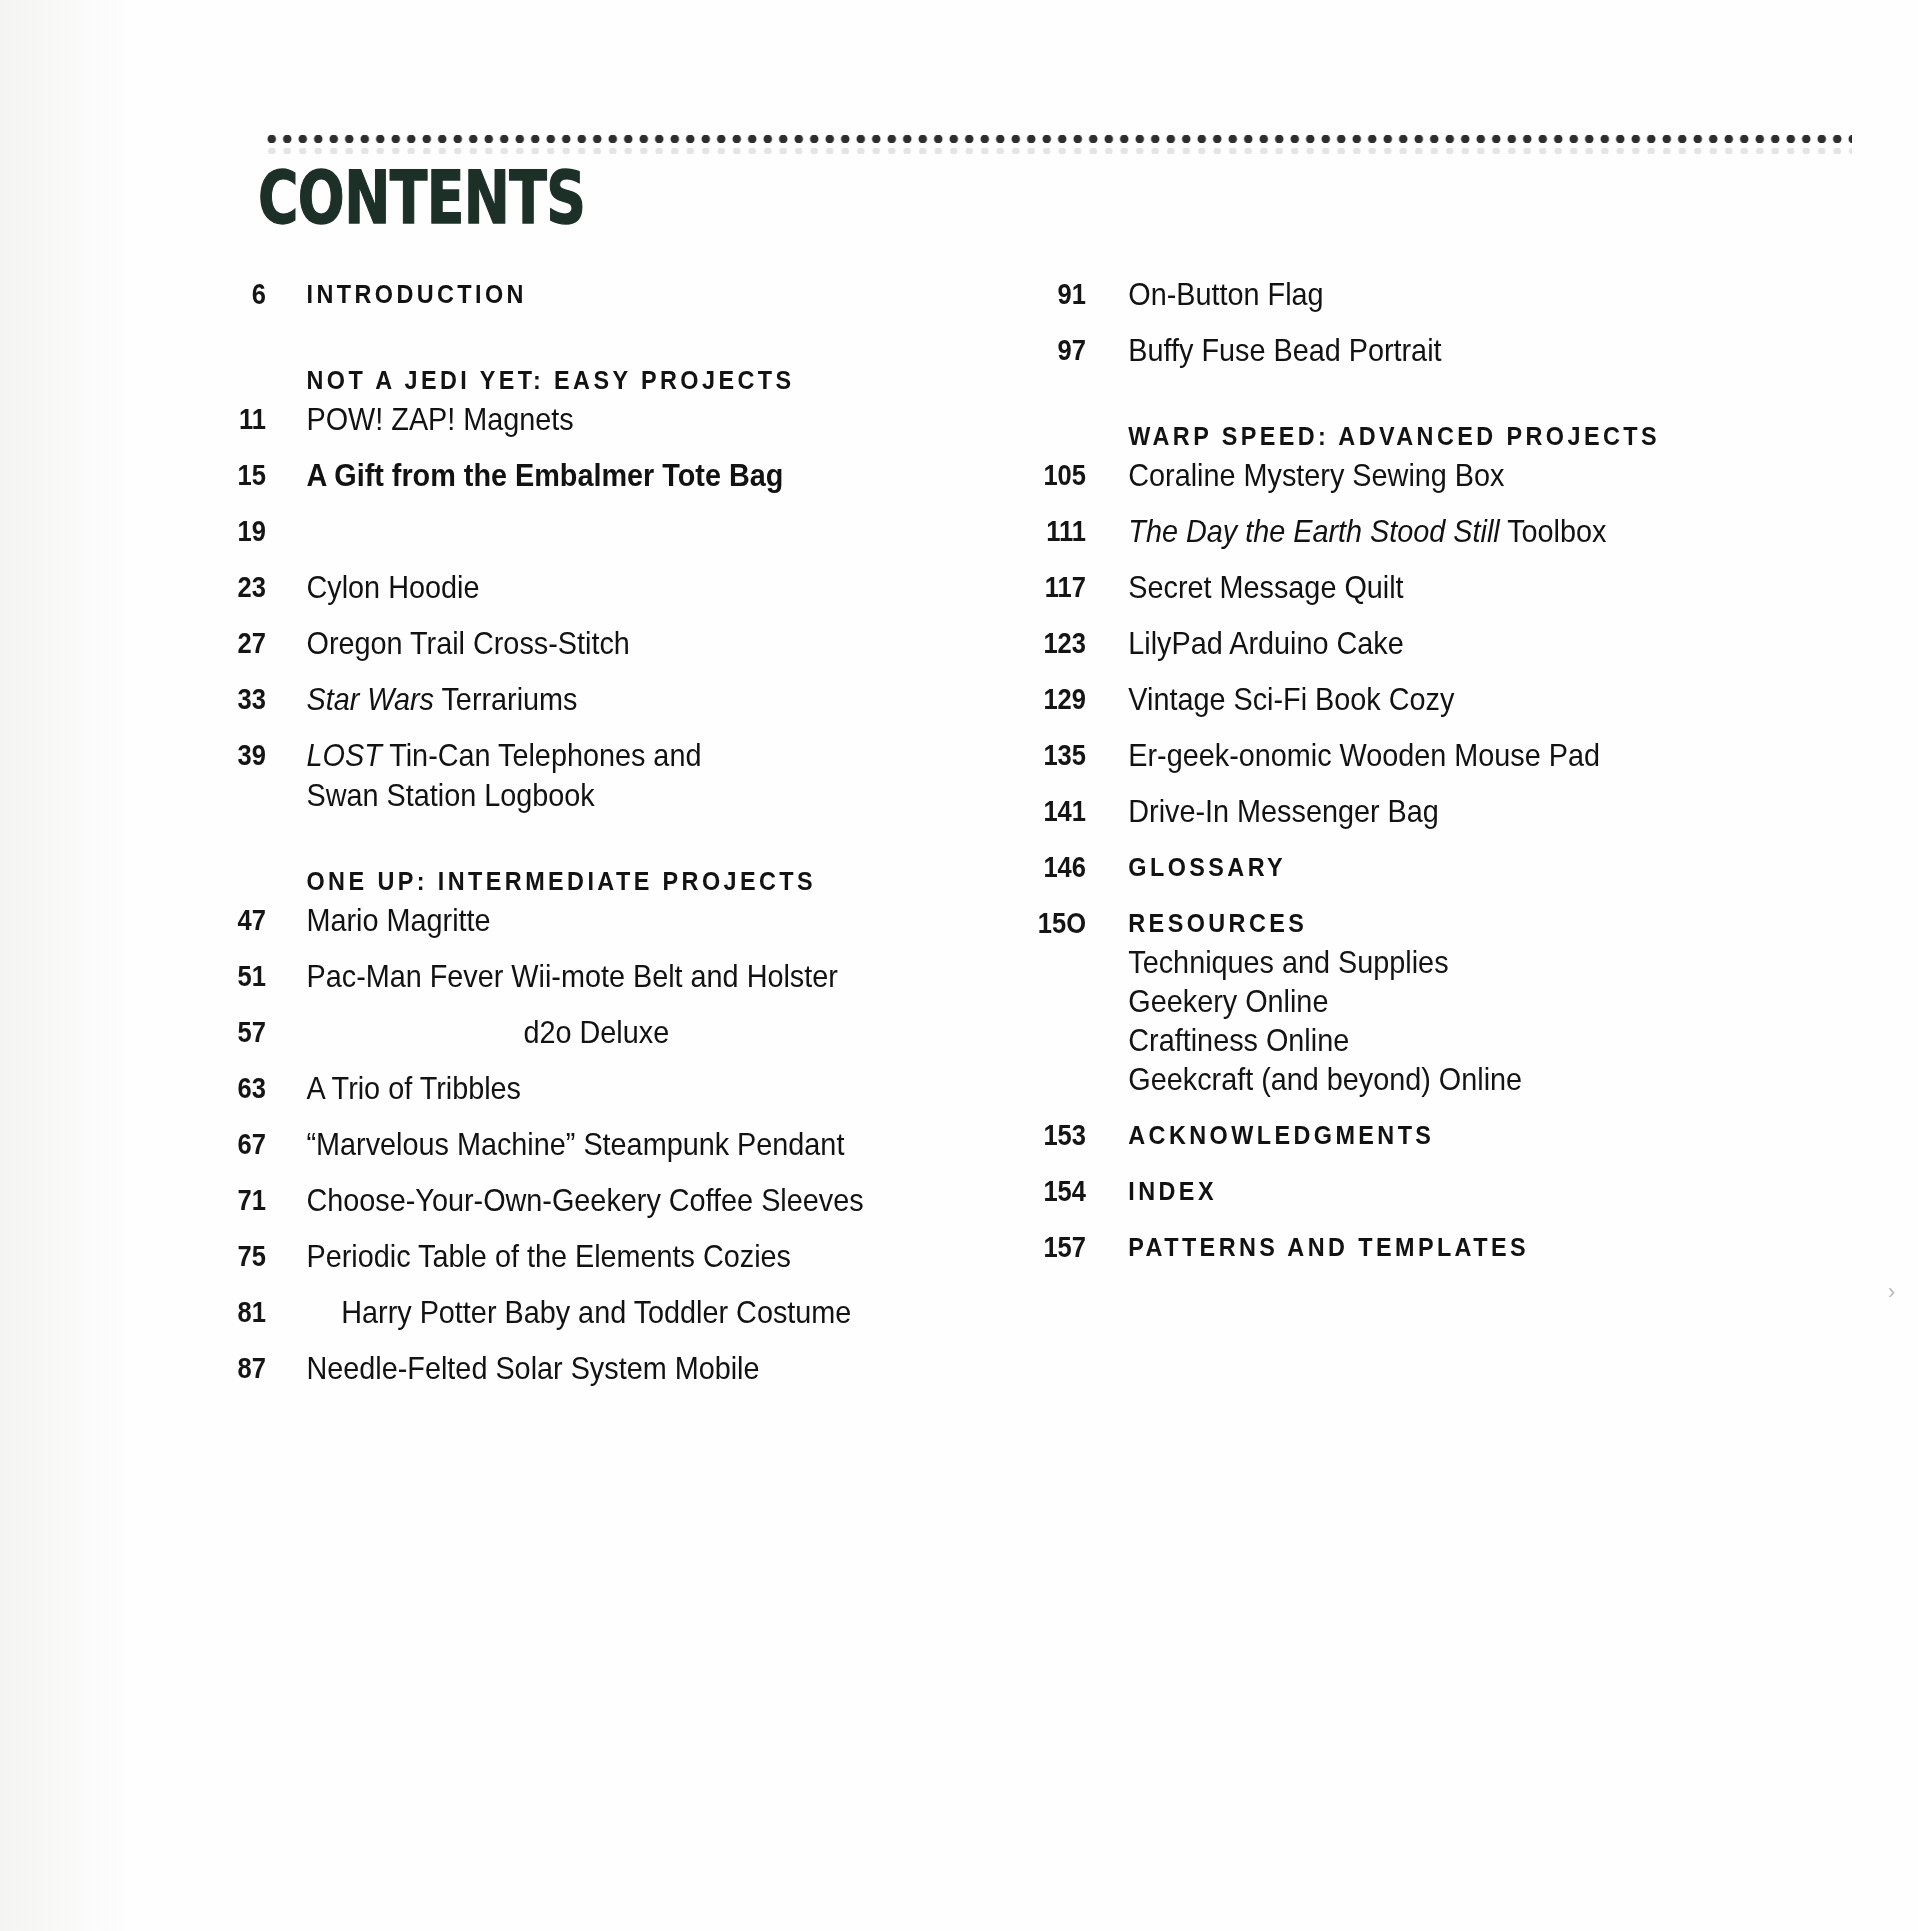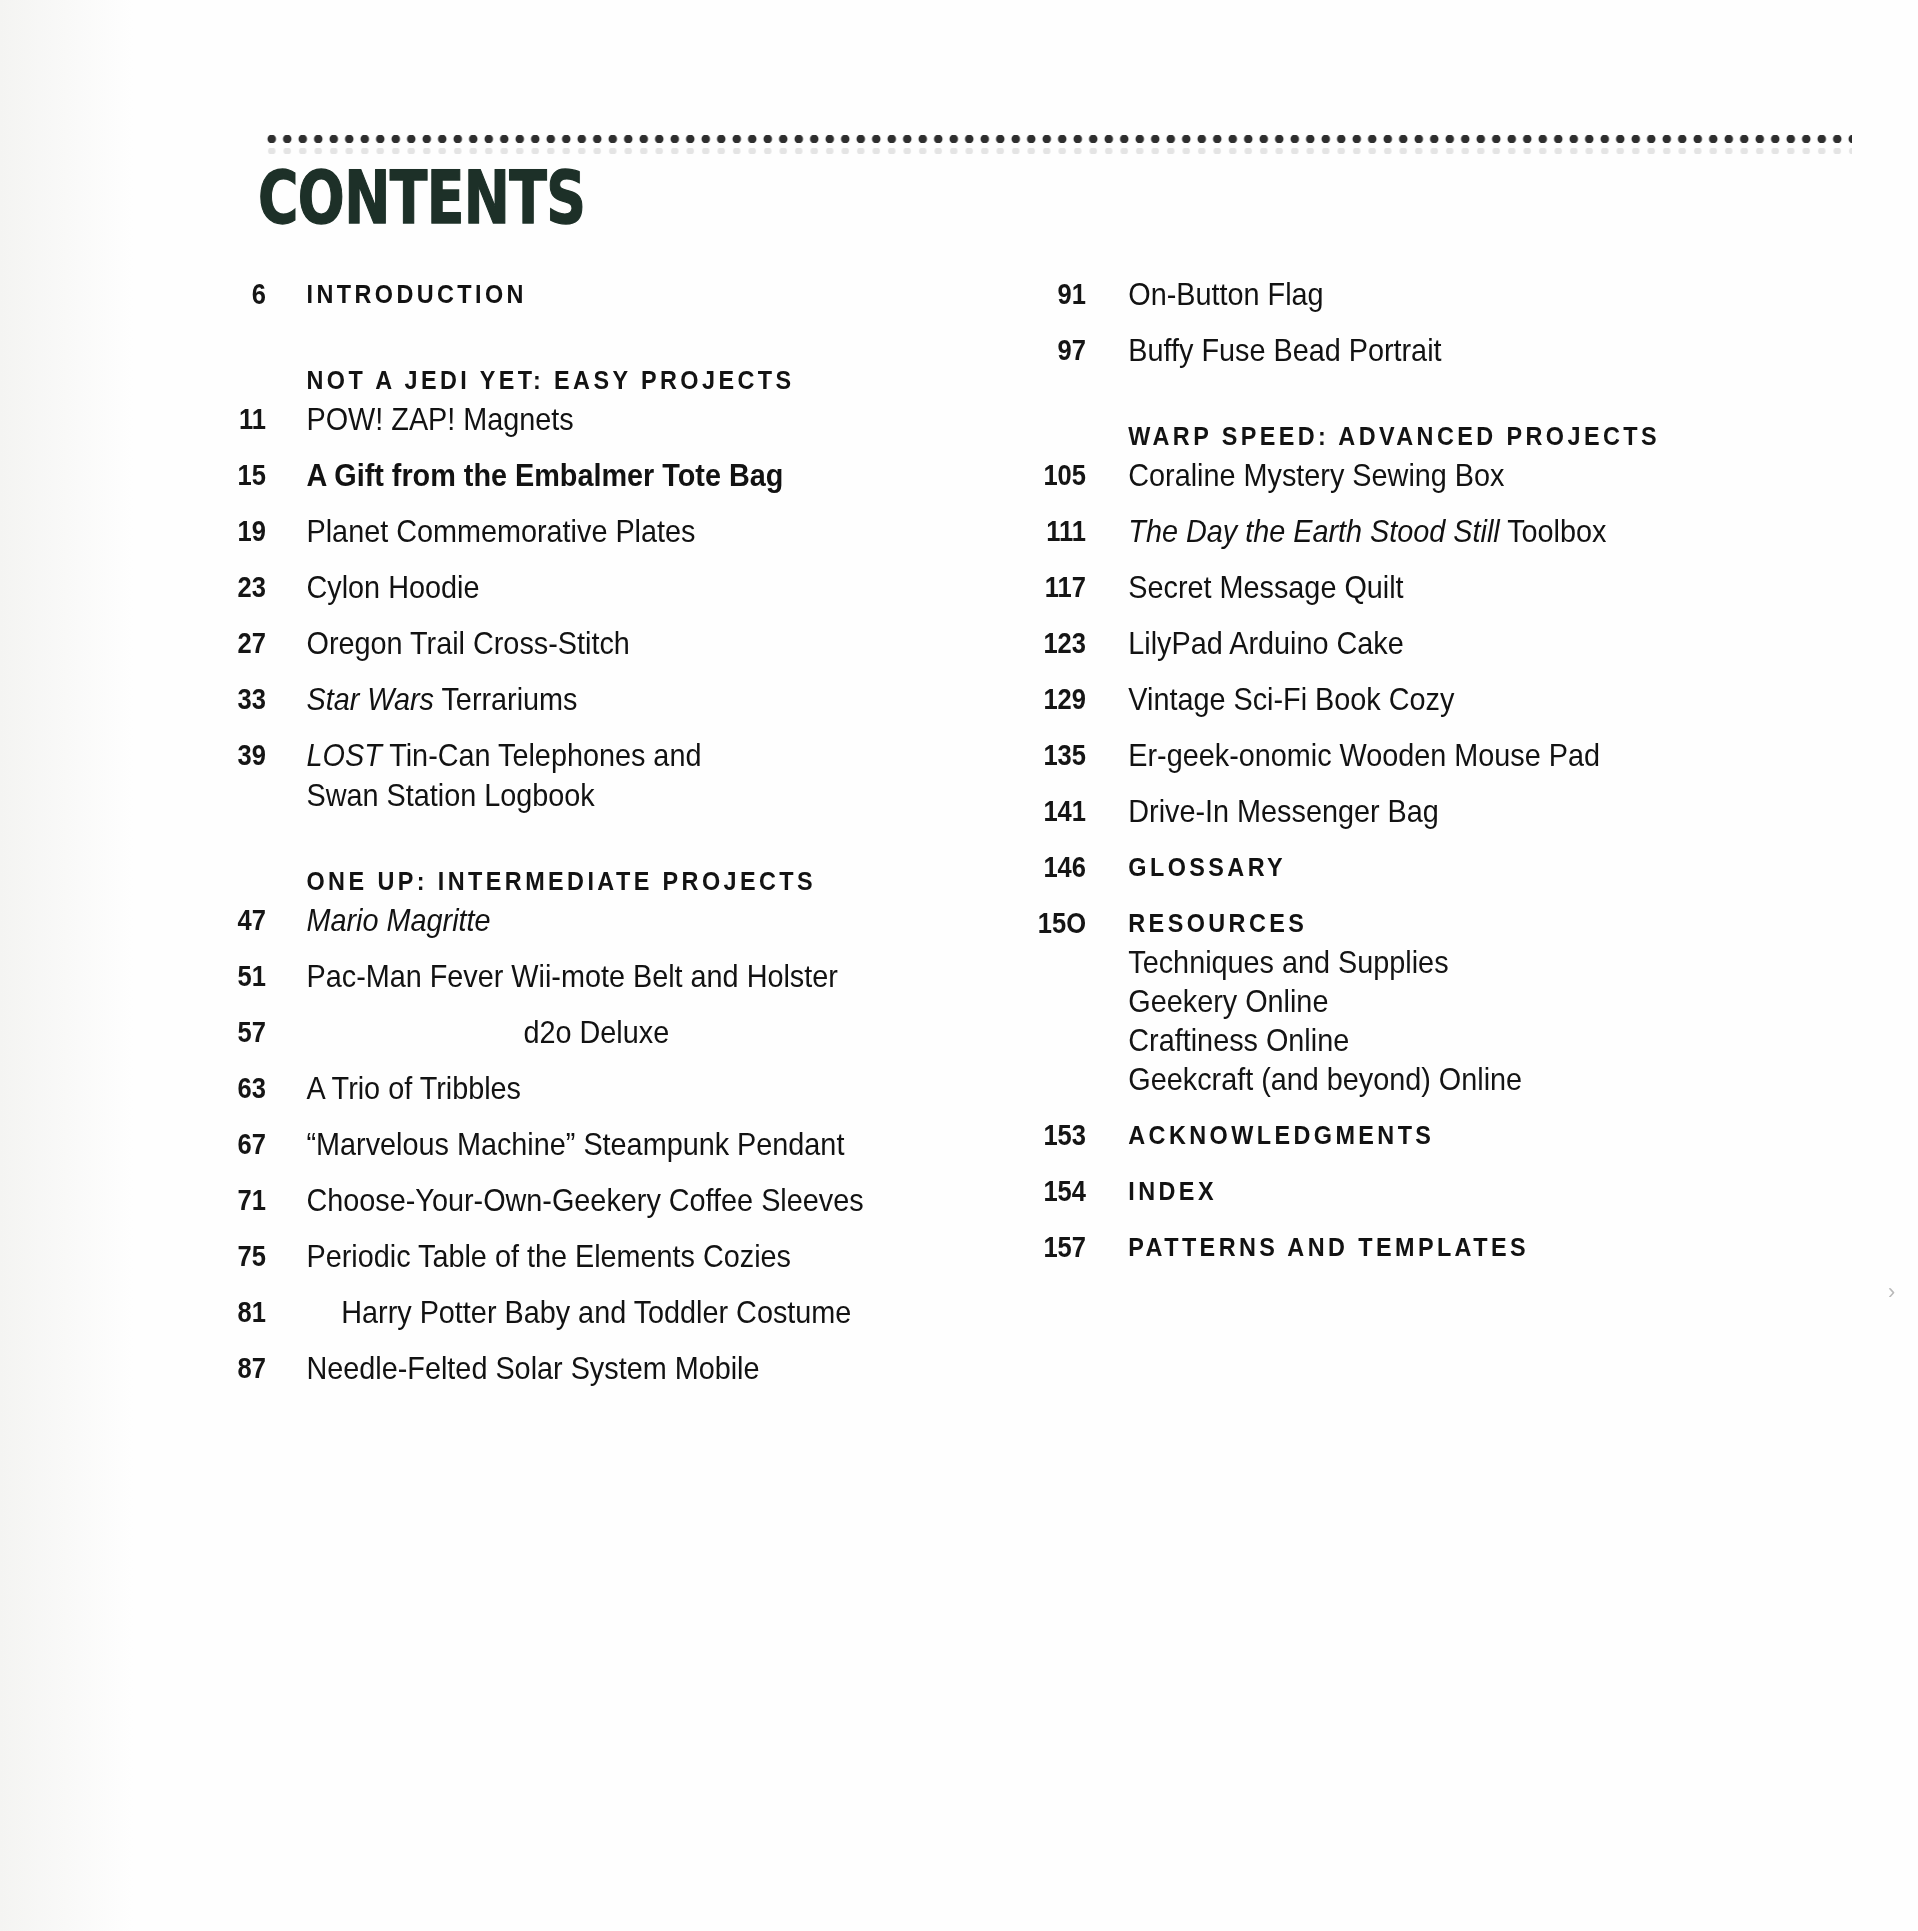--- a/index.html
+++ b/index.html
@@ -188,23 +188,20 @@
       <div class="gap-row"></div>
       <div class="toc-row">
         <div class="pagenum">15</div>
         <div style="flex: 1 1 auto; font-weight: bold;">
           <div class="title-cell">A Gift from the Embalmer Tote Bag</div>
         </div>
       </div>
       <div class="gap-row"></div>
       <div class="toc-row">
         <div class="pagenum">19</div>
-        <div style="flex: 1 1 auto;">
-          <div class="title-cell">Planet Commemorative Plates</div>
-        </div>
       </div>
       <div class="gap-row"></div>
       <div class="toc-row">
         <div class="pagenum">23</div>
         <div style="flex: 1 1 auto;">
           <div class="title-cell">Cylon Hoodie</div>
         </div>
       </div>
       <div class="gap-row"></div>
       <div class="toc-row">
@@ -229,21 +226,21 @@
         </div>
       </div>
       <div class="gap-row"></div>
       <div class="spacer-lg"></div>
       <div class="toc-row">
         <div class="pagenum"></div>
         <div class="section-head" style="padding-left: 45px;">ONE UP: INTERMEDIATE PROJECTS</div>
       </div>
       <div class="toc-row">
         <div class="pagenum">47</div>
-        <div style="flex: 1 1 auto; font-style: italic;">
+        <div style="flex: 1 1 auto;">
           <div class="title-cell">Mario Magritte</div>
         </div>
       </div>
       <div class="gap-row"></div>
       <div class="toc-row">
         <div class="pagenum">51</div>
         <div style="flex: 1 1 auto;">
           <div class="title-cell">Pac-Man Fever Wii-mote Belt and Holster</div>
         </div>
       </div>

